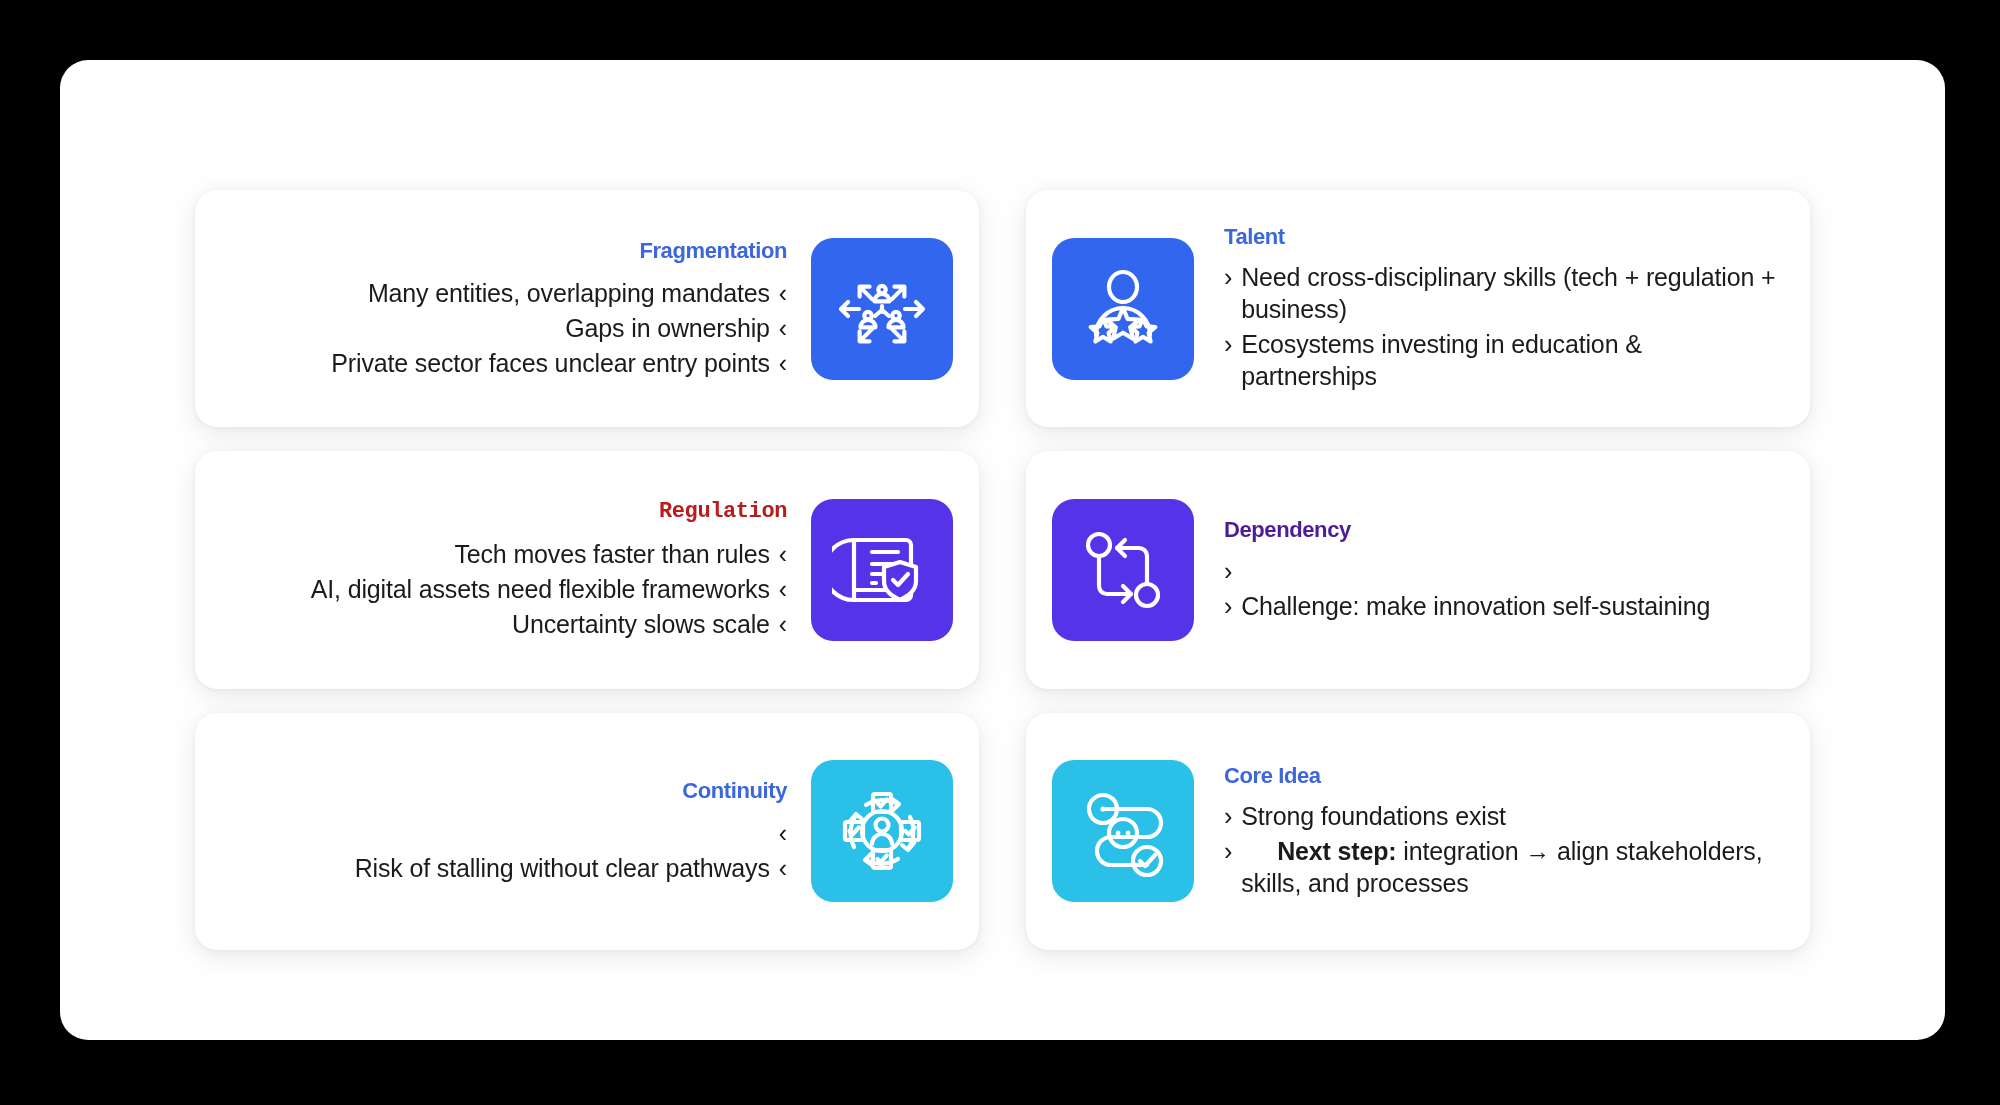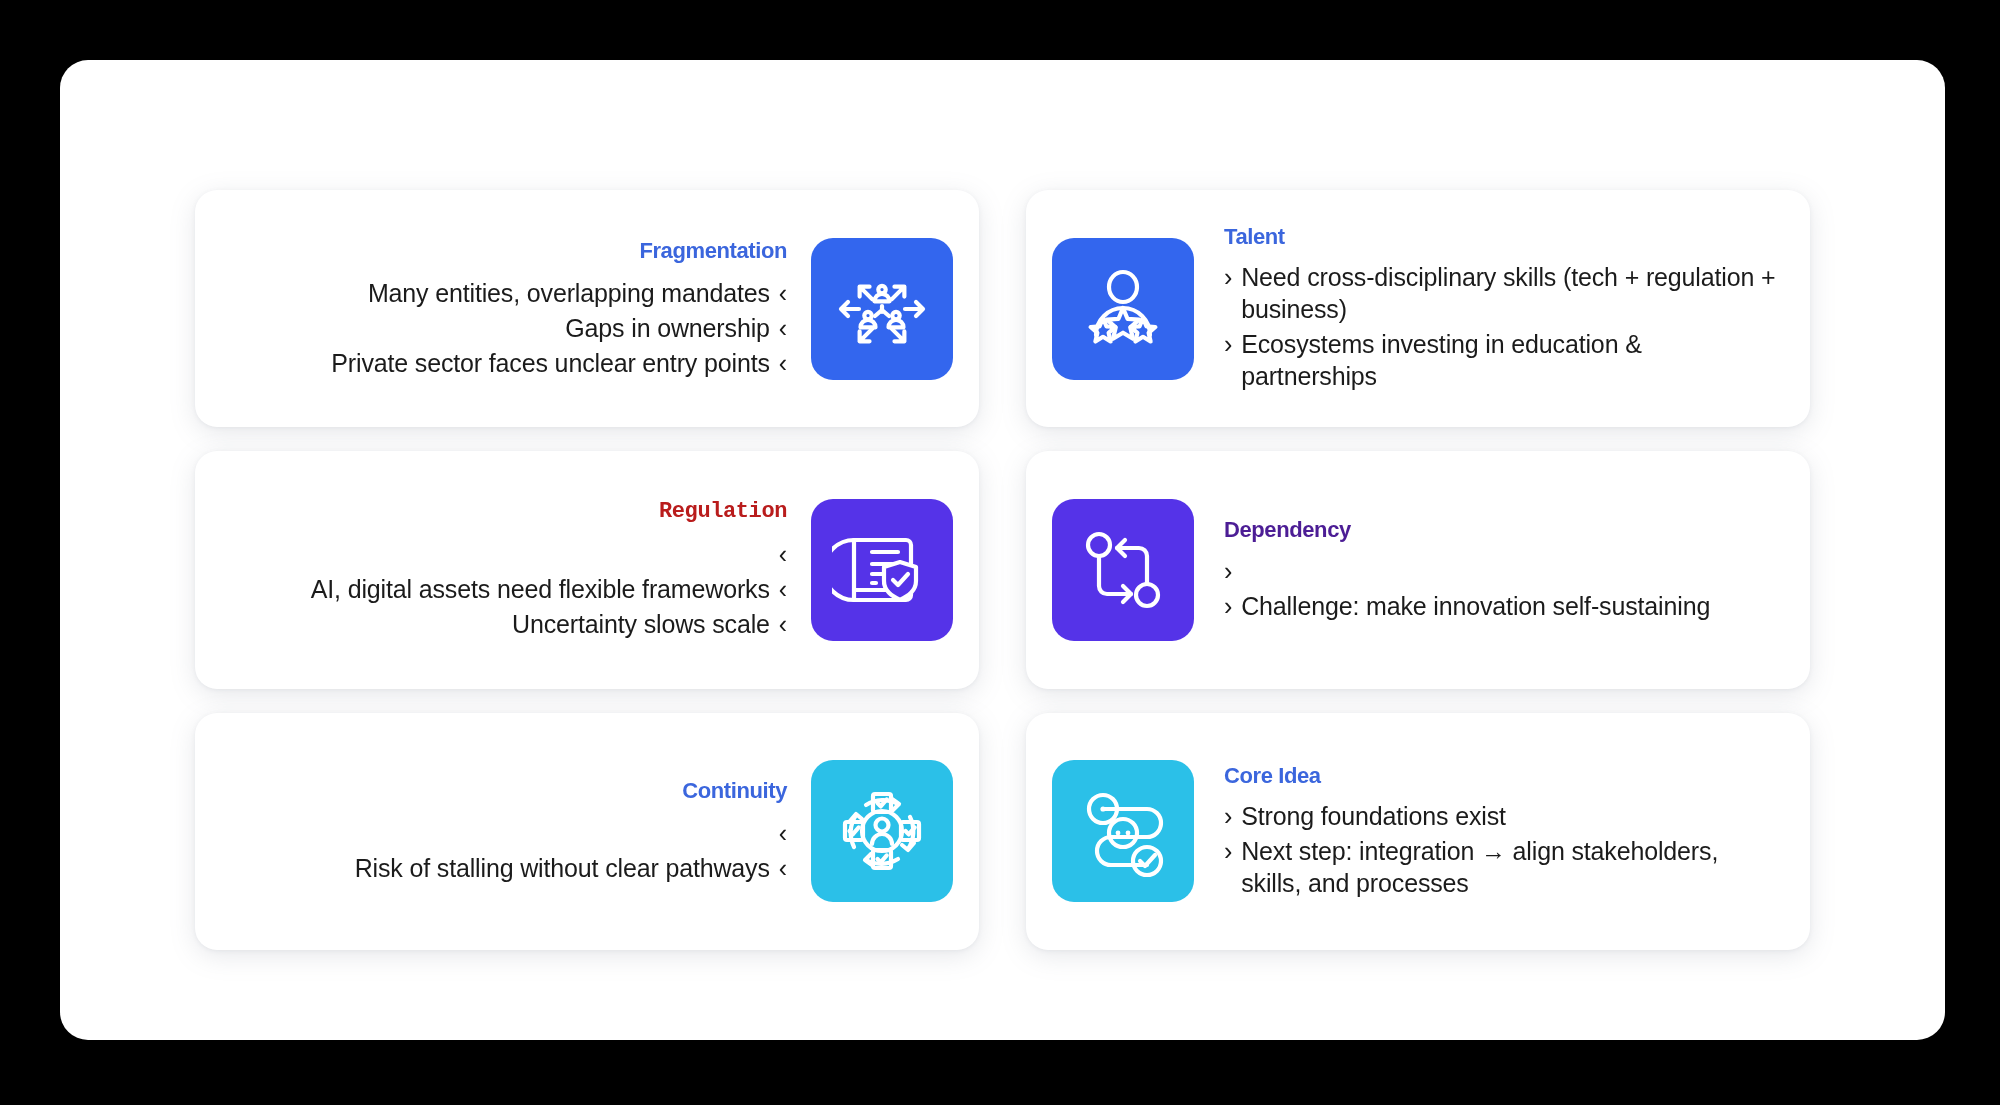--- a/index.html
+++ b/index.html
@@ -73,21 +73,21 @@
     color:#1b1b1b;
     display:flex;
     gap:9px;
     letter-spacing:-.15px;
   }
   .card.left .line{ justify-content:flex-end; align-items:flex-start; }
   .card.right .line{ justify-content:flex-start; align-items:flex-start; }
 
   .mark{ color:#1b1b1b; font-size:25px; flex:0 0 auto; line-height:1.28; }
   .txt{ display:block; }
-  .txt b{ font-weight:normal; }
+  .txt b{ font-weight:bold;margin-left:36px; }
 </style>
 </head>
 <body>
 
 <div id="stage">
   <div id="panel">
     <div id="grid">
         <div class="card left">
           <div class="body">
             <div class="heading" style="color: rgb(59, 102, 221);">Fragmentation</div>
@@ -162,20 +162,21 @@
                 <span class="txt">Ecosystems investing in education &amp; partnerships</span>
               </div>
             </div>
           </div>
         </div>
         <div class="card left">
           <div class="body">
             <div class="heading" style="color: #b91c1c; font-family: Liberation Mono, monospace;">Regulation</div>
             <div class="lines">
               <div class="line">
+                <span class="txt">Tech moves faster than rules</span>
                 <span class="mark">‹</span>
               </div>
               <div class="line">
                 <span class="txt">AI, digital assets need flexible frameworks</span>
                 <span class="mark">‹</span>
               </div>
               <div class="line">
                 <span class="txt">Uncertainty slows scale</span>
                 <span class="mark">‹</span>
               </div>

